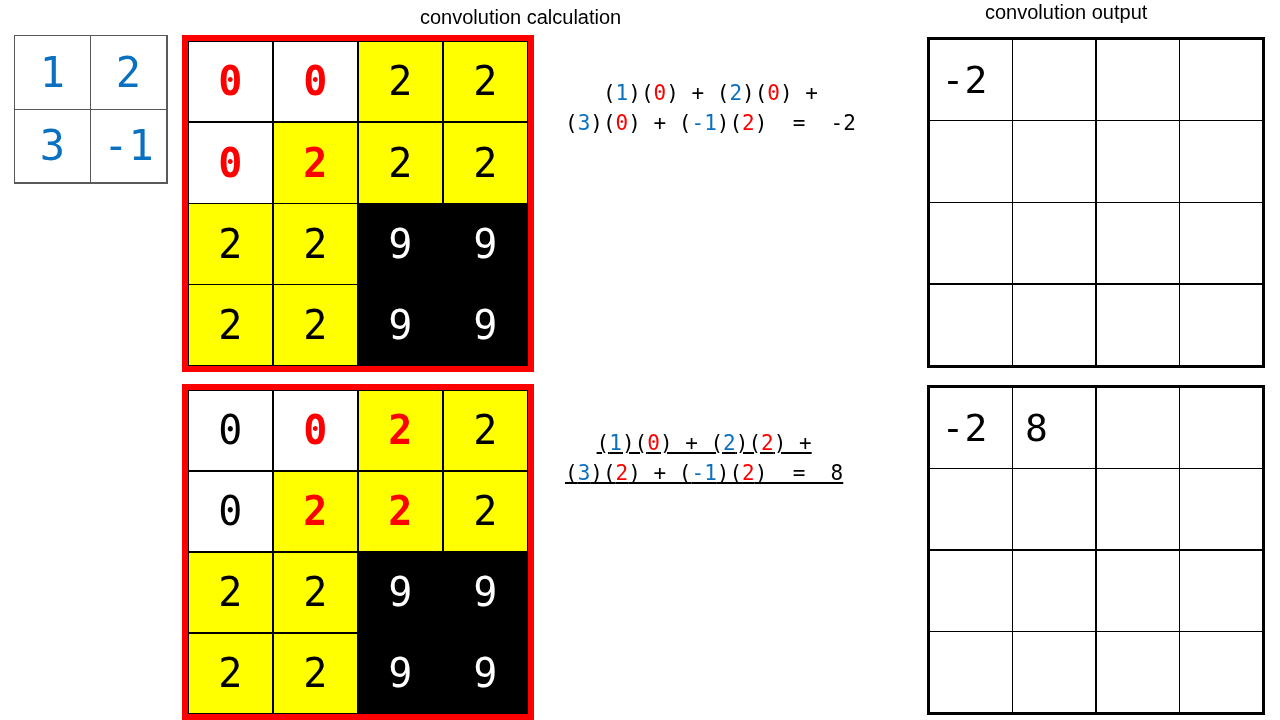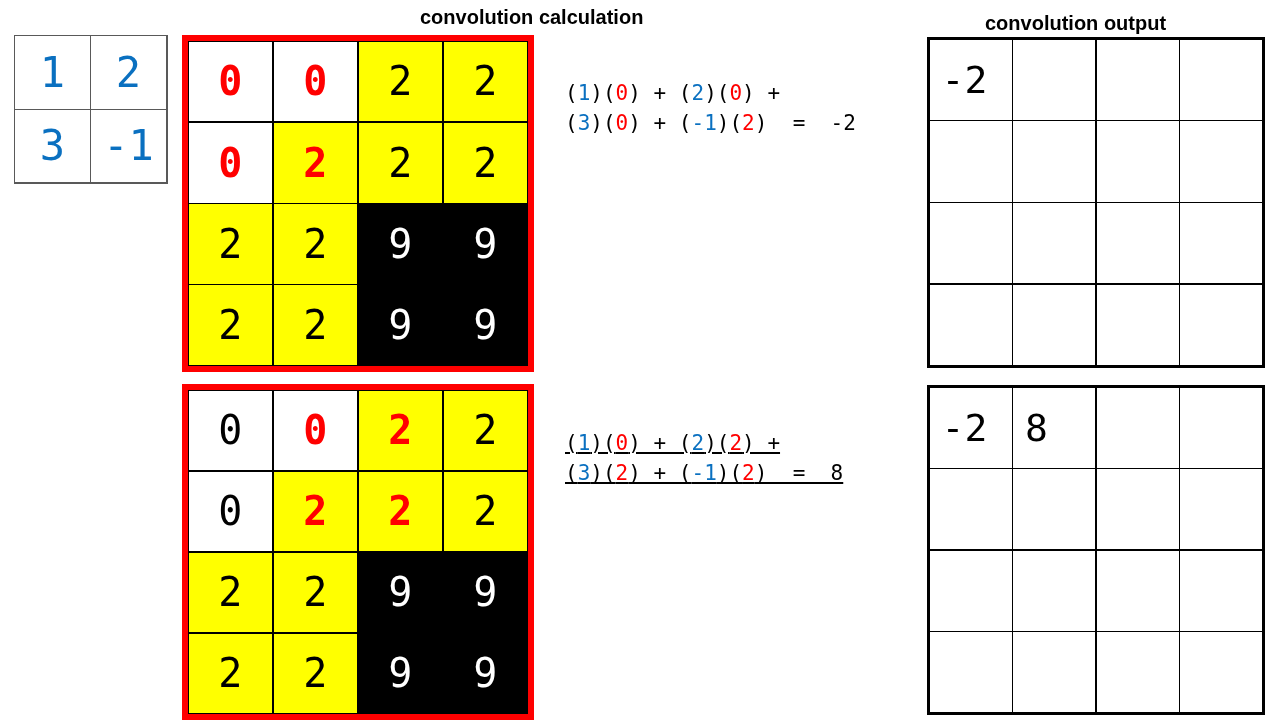--- a/index.html
+++ b/index.html
@@ -12,27 +12,27 @@
     height: 720px;
     position: relative;
     font-family: "Liberation Sans", sans-serif;
     overflow: hidden;
   }
 
   
   .title {
     position: absolute;
     font-family: "Liberation Sans", sans-serif;
-    font-weight: bold;
+    font-weight: normal;
     font-size: 20px;
     color: #000000;
     white-space: nowrap;
   }
   #title-calc  { left: 420px; top: 6px; }
-  #title-out   { left: 985px; top: 12px; }
+  #title-out   { left: 985px; top: 1px; }
 
   
   #kernel {
     position: absolute;
     left: 14px;
     top: 35px;
     width: 154px;
     height: 149px;
     display: grid;
     grid-template-columns: 1fr 1fr;
@@ -90,20 +90,21 @@
 
   
   .formula {
     position: absolute;
     left: 565px;
     font-family: "DejaVu Sans Mono", monospace;
     font-size: 21px;
     line-height: 1.45;
     color: #000000;
     white-space: pre;
+    text-align: center;
   }
   #formula-1 { top: 78px; }
   #formula-2 { top: 428px; text-decoration: underline; }
   .kv  { color: #0a70c0; }
   .iv  { color: #ff0000; }
   .op  { color: #000000; }
 
   
   .output-grid {
     position: absolute;

